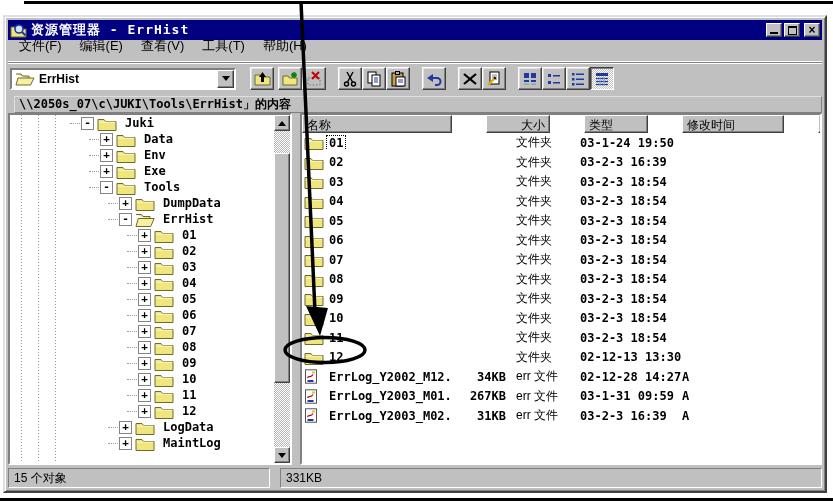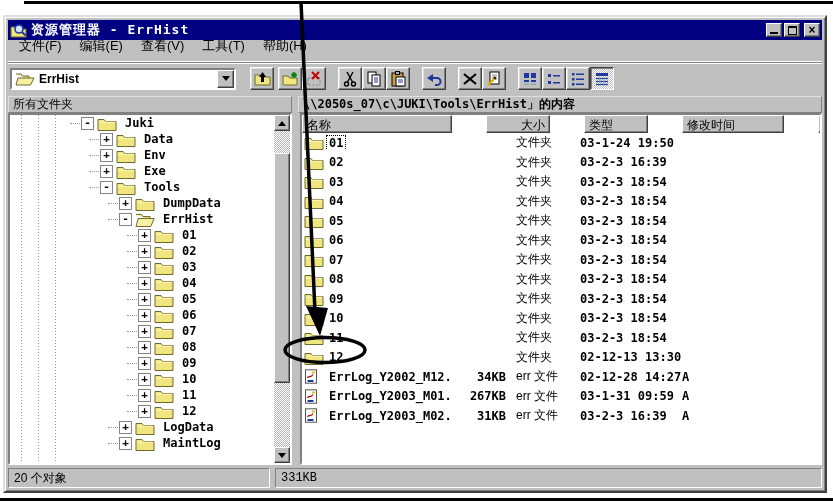--- a/index.html
+++ b/index.html
@@ -97,21 +97,21 @@
     font-family:"DejaVu Sans Mono","DejaVu Sans",monospace; padding:0 2px; }
   .lrow .flabel.focus { outline:1px dotted #000; }
   .cell { overflow:hidden; } .cell.num { text-align:right; padding-right:10px;
     font-family:"DejaVu Sans Mono",monospace; font-weight:bold; }
   .cell.mono2 { font-family:"DejaVu Sans Mono",monospace; font-weight:bold; }
 
   
   .statusbar { height:20px; margin-top:3px; display:flex; flex:0 0 auto; font-size:12px; }
   .scell { border:1px solid; border-color:#808080 #fff #fff #808080; display:flex; align-items:center;
     padding:0 5px; white-space:nowrap; }
-  .scell.a { width:262px; } .scell.b { flex:1; margin-left:5px;font-family:Liberation Mono, monospace; }
+  .scell.a { width:262px; } .scell.b { flex:1; margin-left:10px; }
 
   
   .annotation { position:absolute; left:0; top:0; width:833px; height:502px; pointer-events:none; z-index:50; }
 </style>
 </head>
 <body>
 
 <div class="window">
 
   <div class="titlebar">
@@ -285,23 +285,20 @@
           </g>
         <g stroke="#8aa" stroke-width="1">
             <line x1="6" y1="6" x2="6" y2="15"></line>
             <line x1="10" y1="6" x2="10" y2="15"></line>
           </g>
       </svg>
     </span>
   </div>
 
   <div class="bandrow">
-    <div class="band l">
-      <span>所有文件夹</span>
-    </div>
     <div class="band r mono">
       <span style="font-weight:bold; font-size:12px;">\\2050s_07\c\JUKI\Tools\ErrHist」的内容</span>
     </div>
   </div>
 
   <div class="main">
     <div class="treepane">
       <div class="treeview">
         <div class="vline" style="left:11px"></div>
         <div class="vline" style="left:28px"></div>
@@ -732,21 +729,21 @@
             <div class="cell">err 文件</div>
             <div class="cell mono2">03-2-3 16:39</div>
             <div class="cell mono2">A</div>
             <div class="cell"></div>
           </div>
         </div>
     </div>
   </div>
 
   <div class="statusbar">
-    <div class="scell a">20 个对象</div>
+    <div class="scell a">15 个对象</div>
     <div class="scell b">331KB</div>
   </div>
 </div>
 
 <svg class="annotation" viewBox="0 0 833 502">
   <line x1="24" y1="2.5" x2="833" y2="2.5" stroke="#000" stroke-width="3"></line>
   <line x1="301" y1="2" x2="315" y2="312" stroke="#000" stroke-width="3.5"></line>
   <polygon points="306,306 328,308 320,336" fill="#000"></polygon>
   <ellipse cx="325" cy="350" rx="40" ry="12.5" fill="none" stroke="#000" stroke-width="3.5"></ellipse>
   <line x1="0" y1="499.5" x2="833" y2="499.5" stroke="#000" stroke-width="3"></line>

